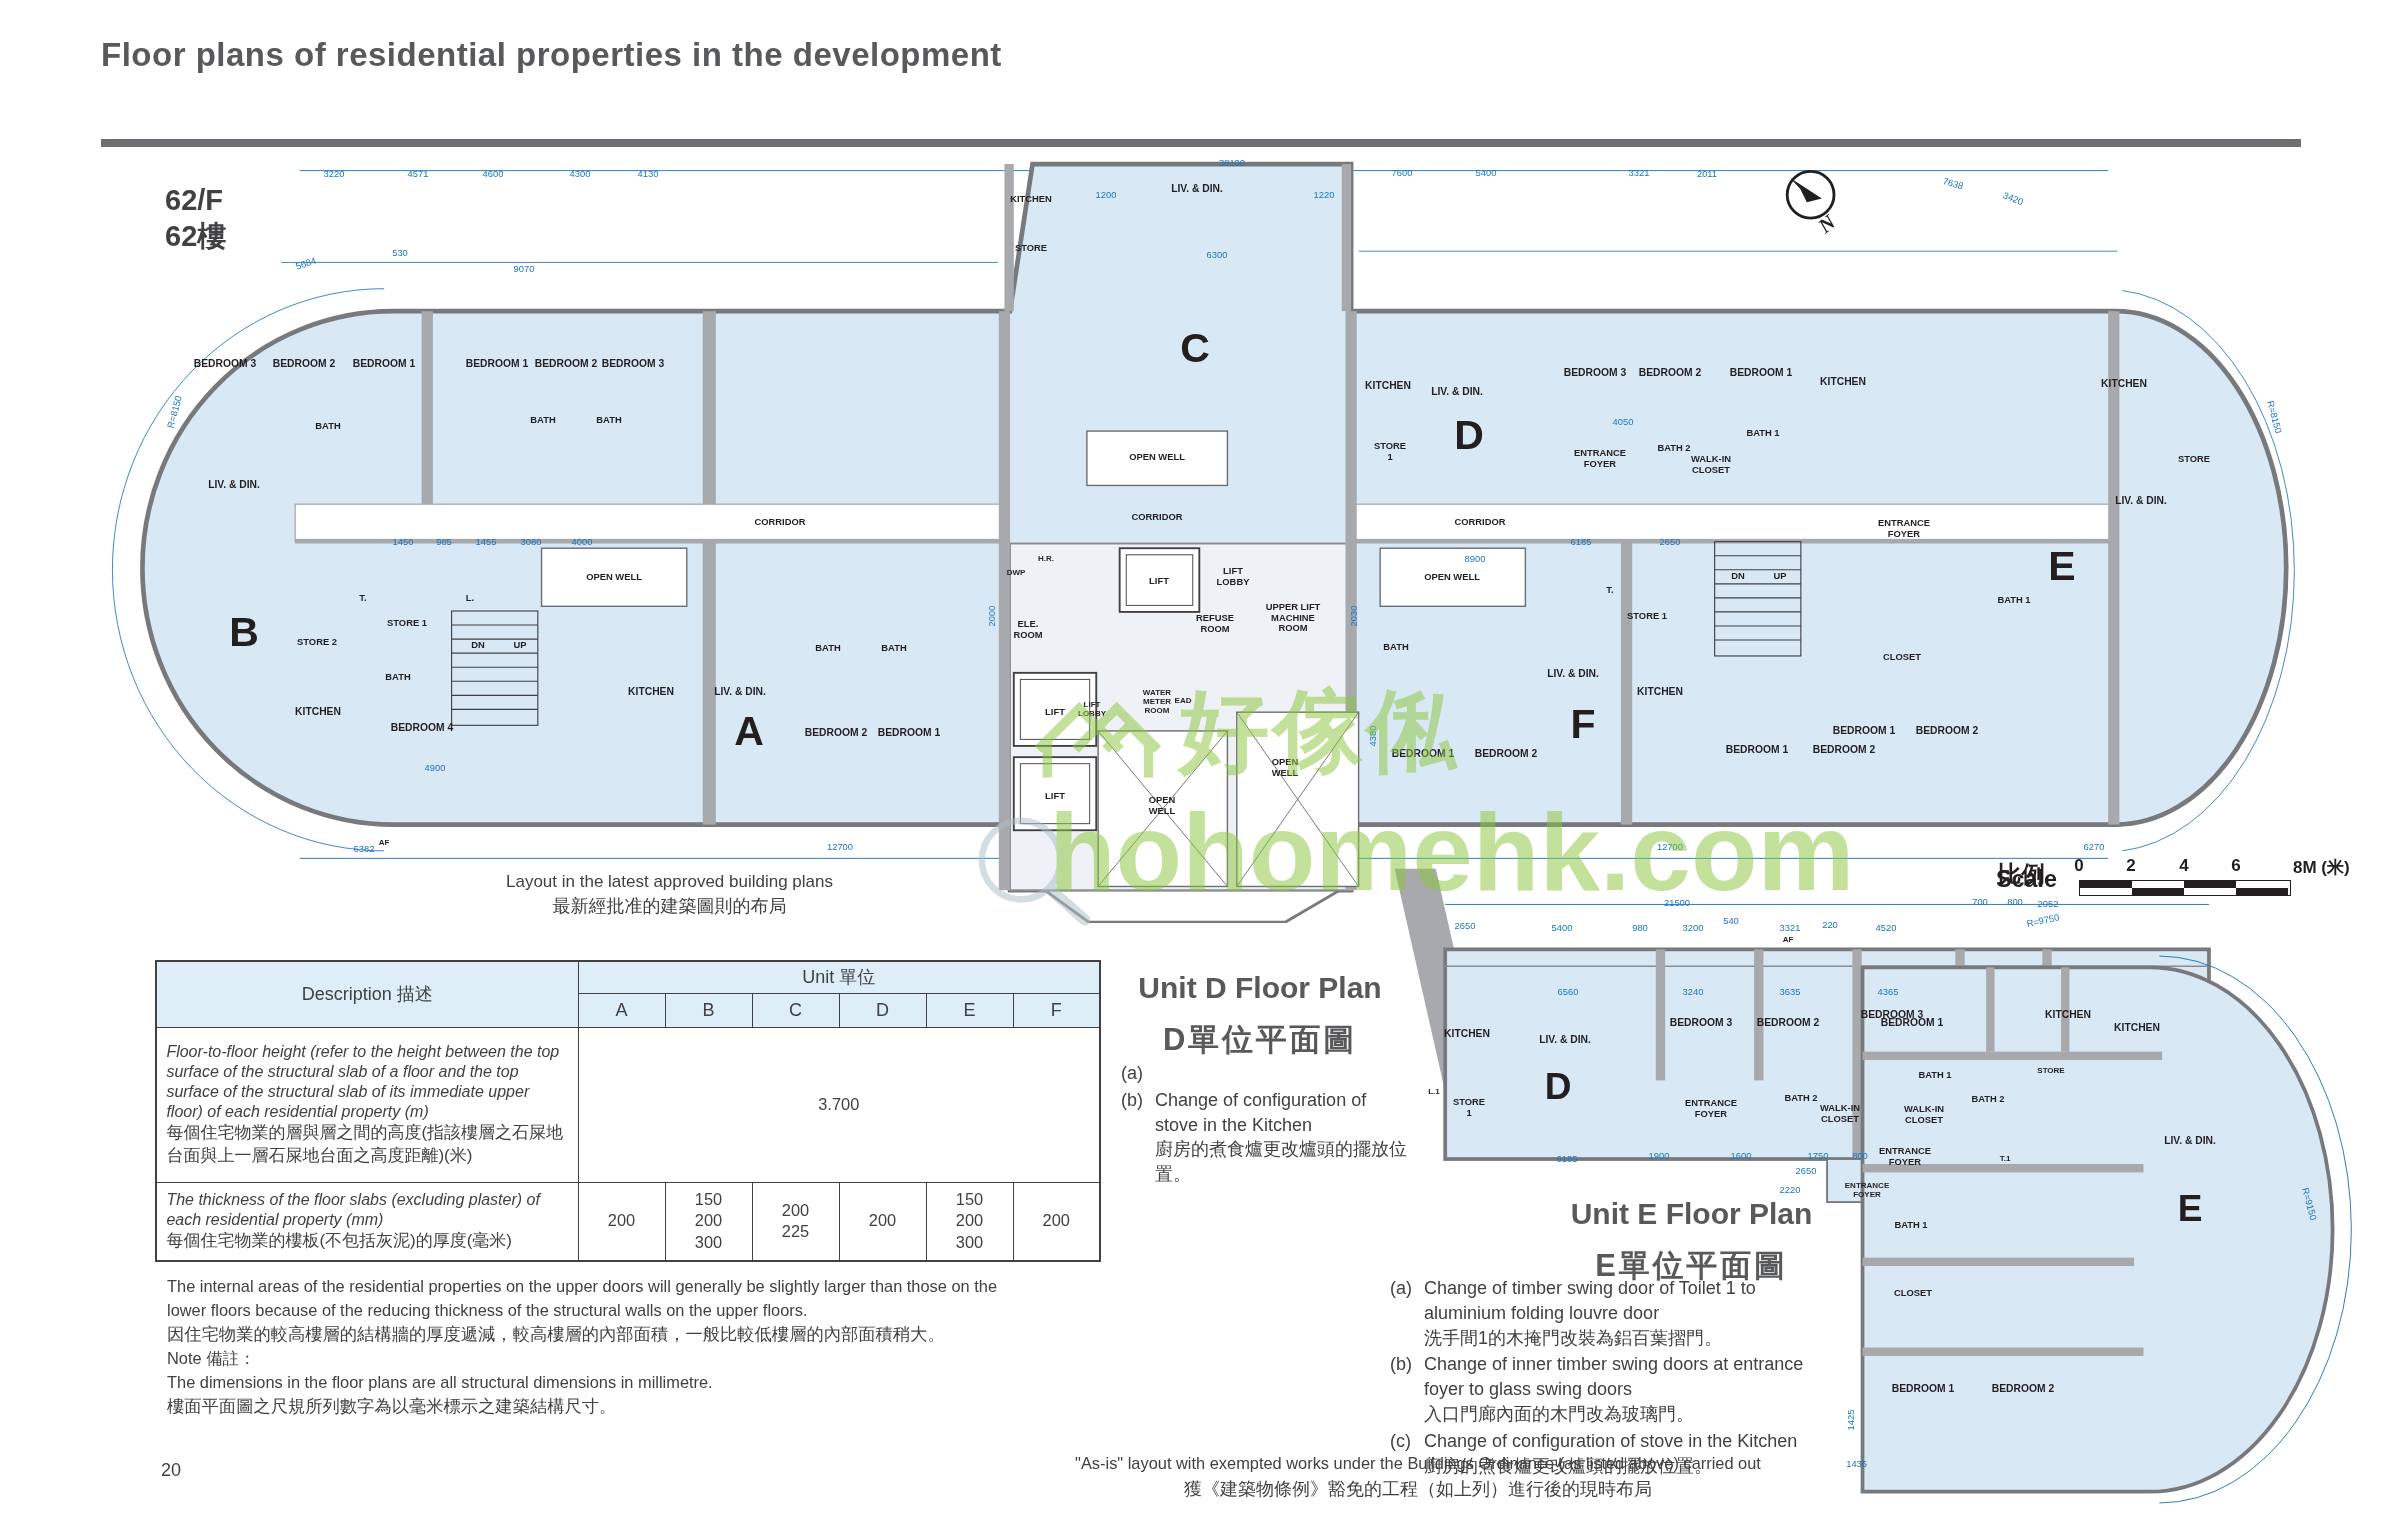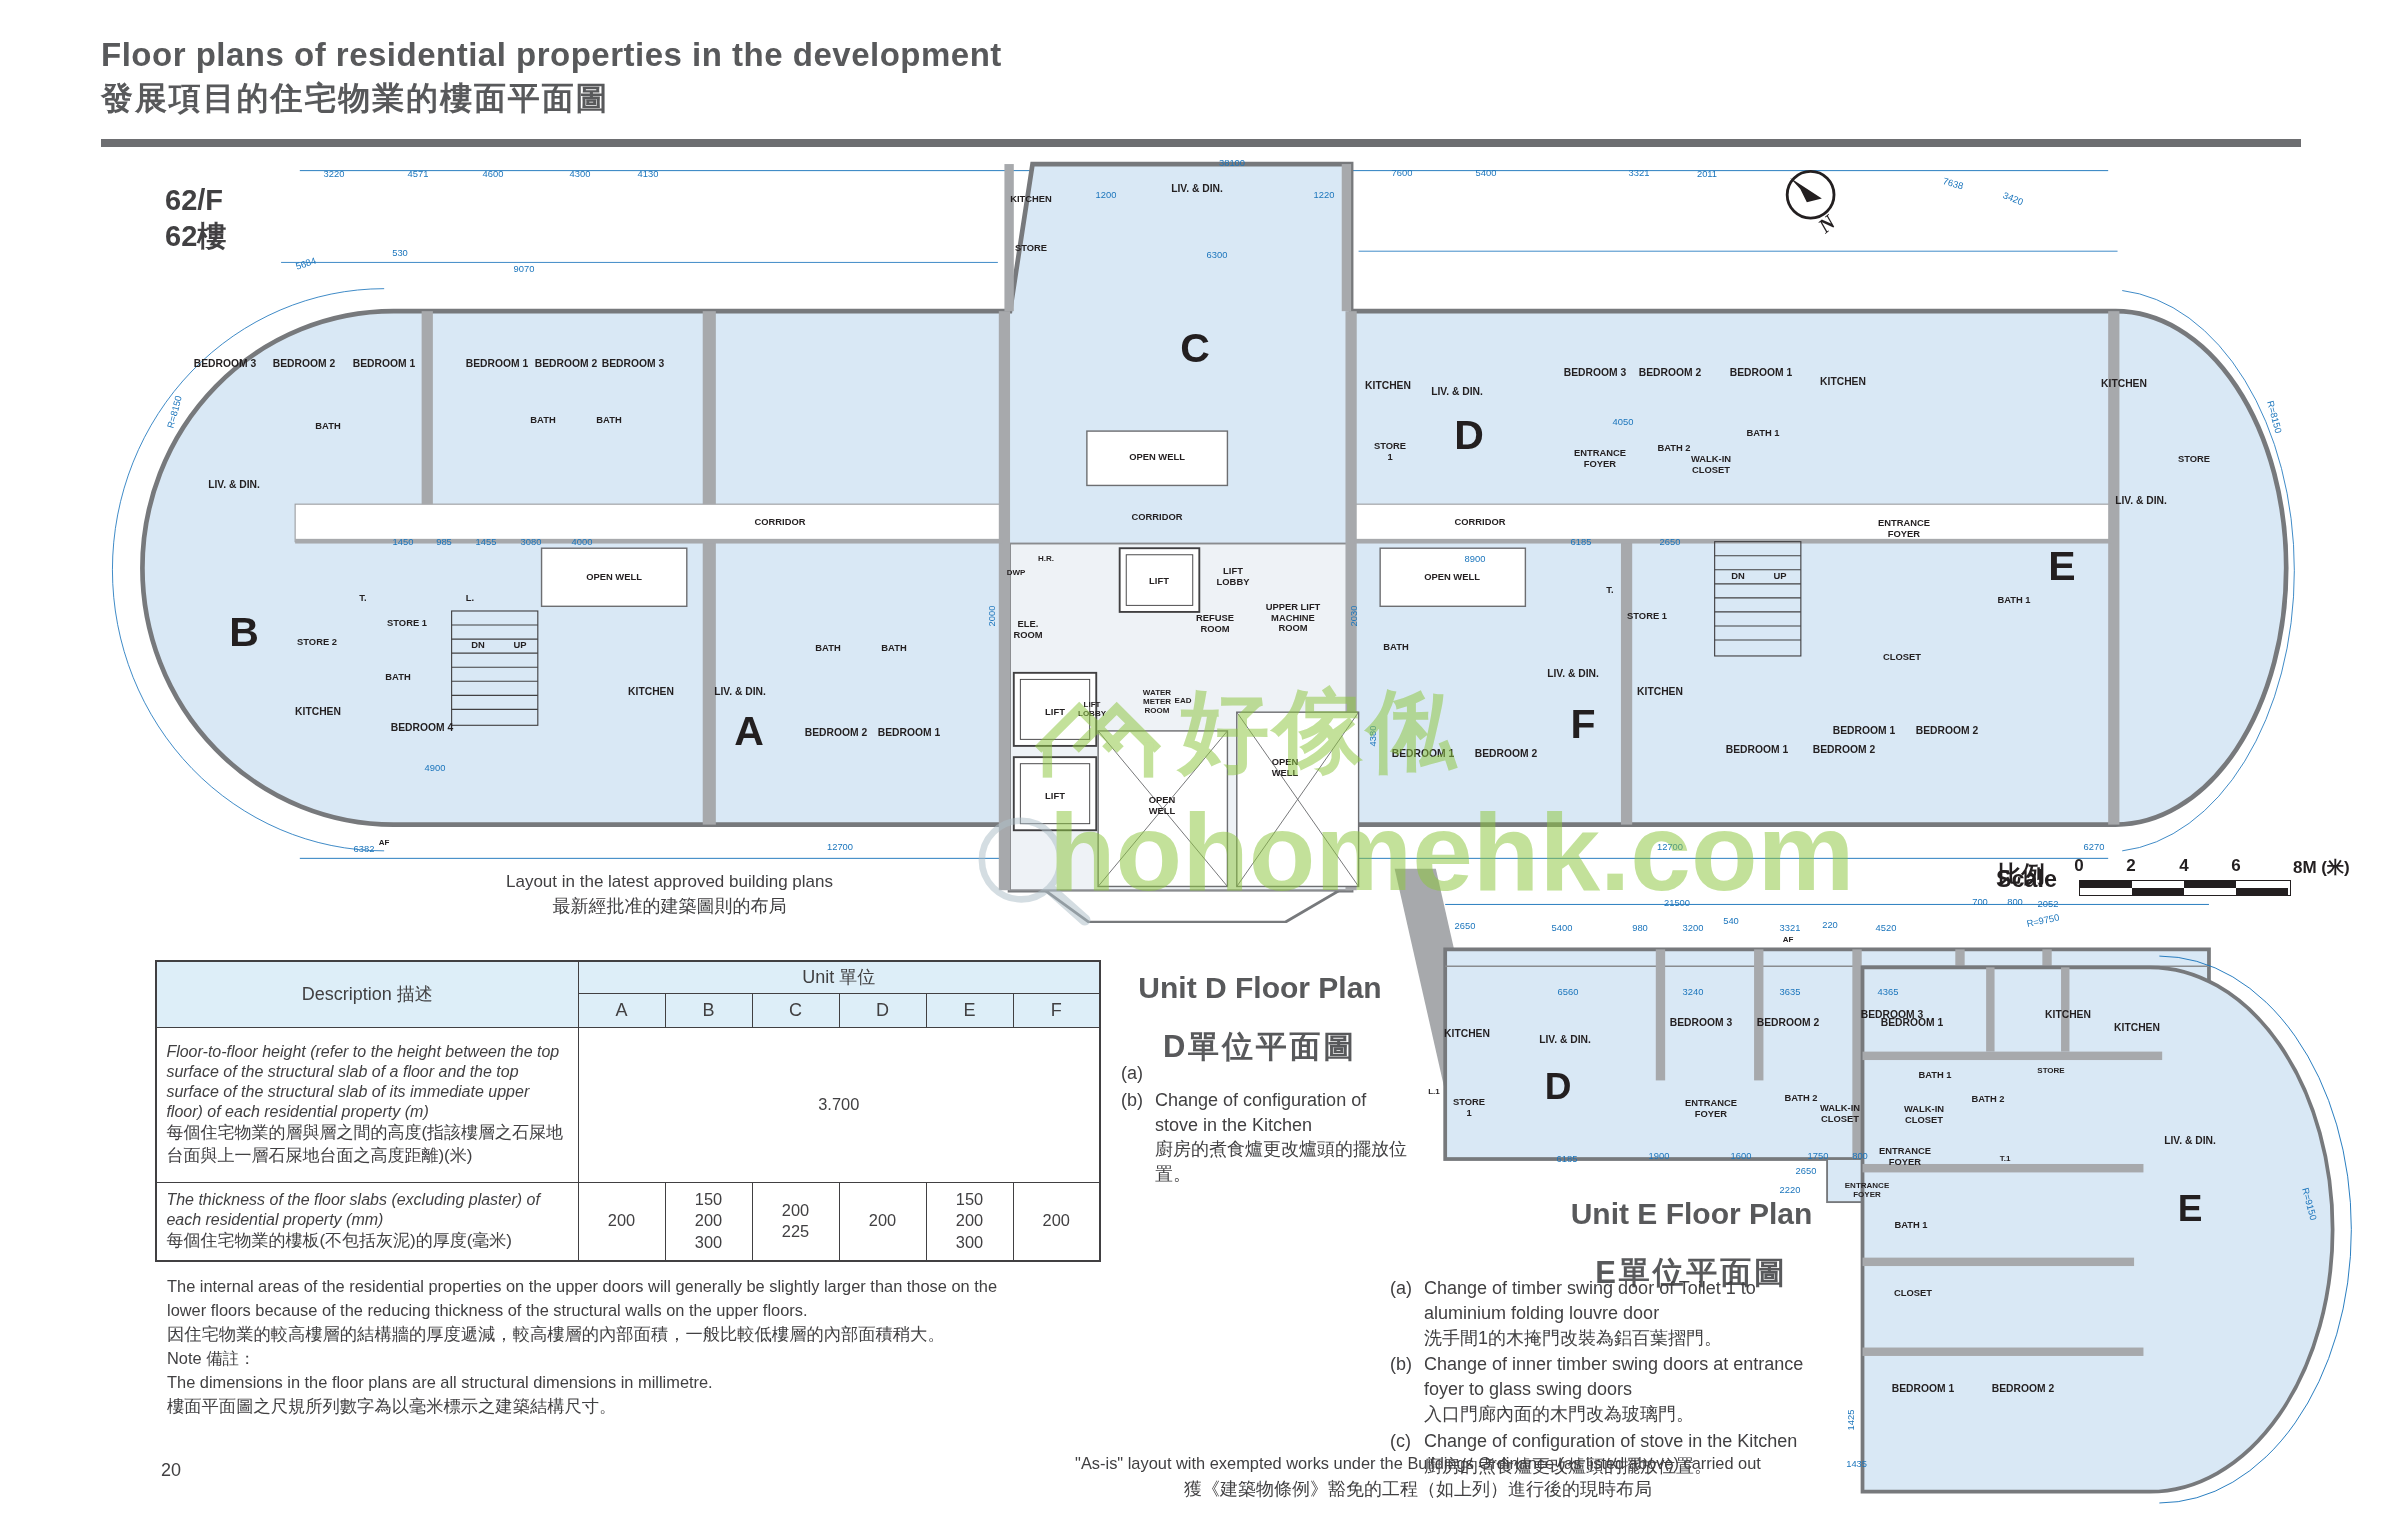--- a/index.html
+++ b/index.html
@@ -45,21 +45,21 @@
   .dtable{border:2.3px solid #414042;}
   .dtable th{background:#ddeef8;font-weight:normal;font-size:18px;}
   .dtable .desc{padding:7.5px 9.4px;vertical-align:middle;}
   .dtable .desc .en{font-size:16px;line-height:1.25;font-style:italic;}
   .dtable .desc .zh{font-size:17px;line-height:1.3;}
   .dtable .val{text-align:center;vertical-align:middle;font-size:16.4px;white-space:pre-line;line-height:1.3;}
   
   .ud-title{left:1111px;top:971px;width:298px;text-align:center;color:#58595b;}
   .ue-title{left:1537px;top:1197px;width:309px;text-align:center;color:#58595b;}
   .ut-en{font-size:30px;font-weight:bold;}
-  .ut-zh{font-size:31px;font-weight:bold;letter-spacing:2.8px;margin-top:21px;}
+  .ut-zh{font-size:31px;font-weight:bold;letter-spacing:2.8px;margin-top:14px;}
   .unotes{color:#414042;font-size:18px;line-height:1.38;}
   .unotes.ud{left:1121px;top:1061px;width:289px;}
   .unotes.ue{left:1390px;top:1276px;width:433px;}
   .nitem{display:flex;margin-bottom:1.9px;}
   .nid{width:34px;flex:none;}
   .nbody{flex:1;}
   
   .wm{left:965px;top:637px;width:1002px;height:300px;opacity:.52;z-index:4;pointer-events:none;}
   .wm .zh{position:absolute;left:214px;top:34px;font-size:90px;font-weight:bold;color:#8dc63f;letter-spacing:3.7px;}
   .wm .en{position:absolute;left:84px;top:152px;font-size:109px;font-weight:bold;color:#8dc63f;}
@@ -68,21 +68,20 @@
   .footer{left:991px;top:1454px;width:854px;text-align:center;color:#414042;}
   .footer .en{font-size:16.4px;}
   .footer .zh{font-size:18px;margin-top:3.7px;}
 </style>
 </head>
 <body>
 
 <div class="page">
 
   <div class="abs title-en">Floor plans of residential properties in the development</div>
-  <div class="abs title-zh">發展項目的住宅物業的樓面平面圖</div>
   <div class="abs rule"></div>
   <div class="abs floor-en">62/F</div>
   <div class="abs floor-zh">62樓</div>
 
   <div class="plan-host" style="left:103px;top:150px;width:2202px;height:773px;">
     <svg width="2202" height="773" viewBox="0 0 2350 825">
 
       <line x1="210" y1="22" x2="2140" y2="22" stroke="#1b75bc" stroke-width="1"></line>
       <line x1="190" y1="120" x2="955" y2="120" stroke="#1b75bc" stroke-width="0.9"></line>
       <line x1="1340" y1="108" x2="2150" y2="108" stroke="#1b75bc" stroke-width="0.9"></line>

